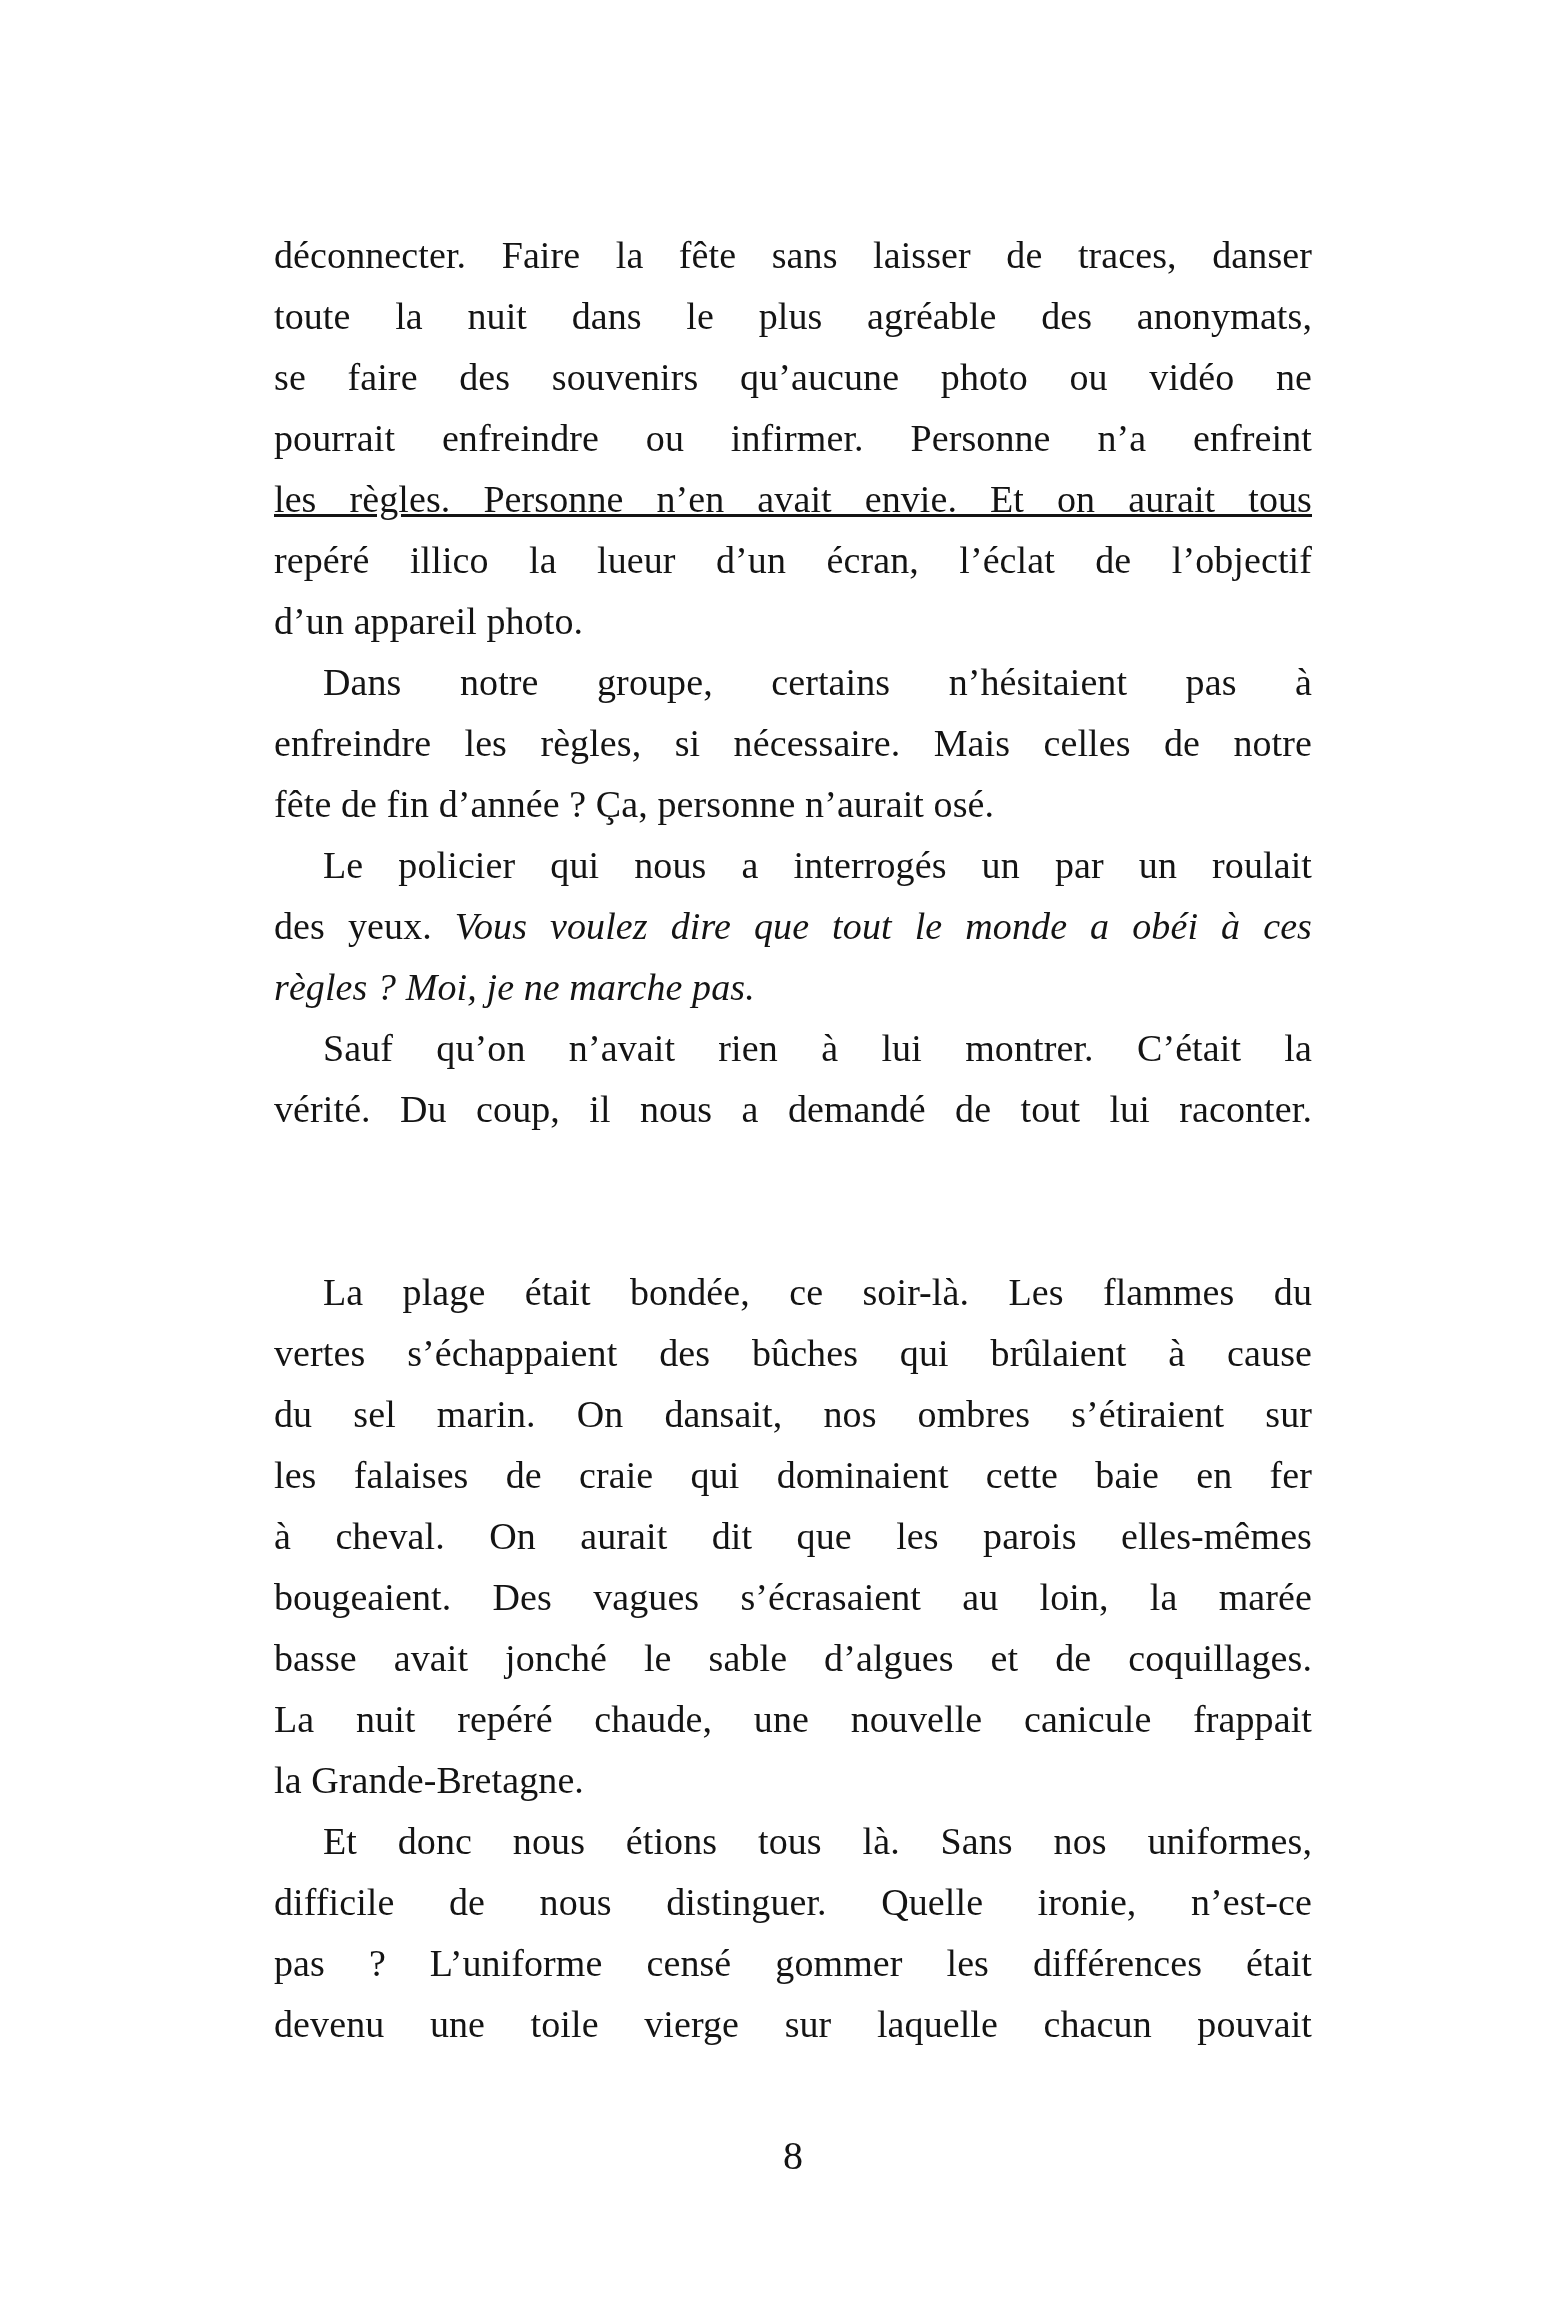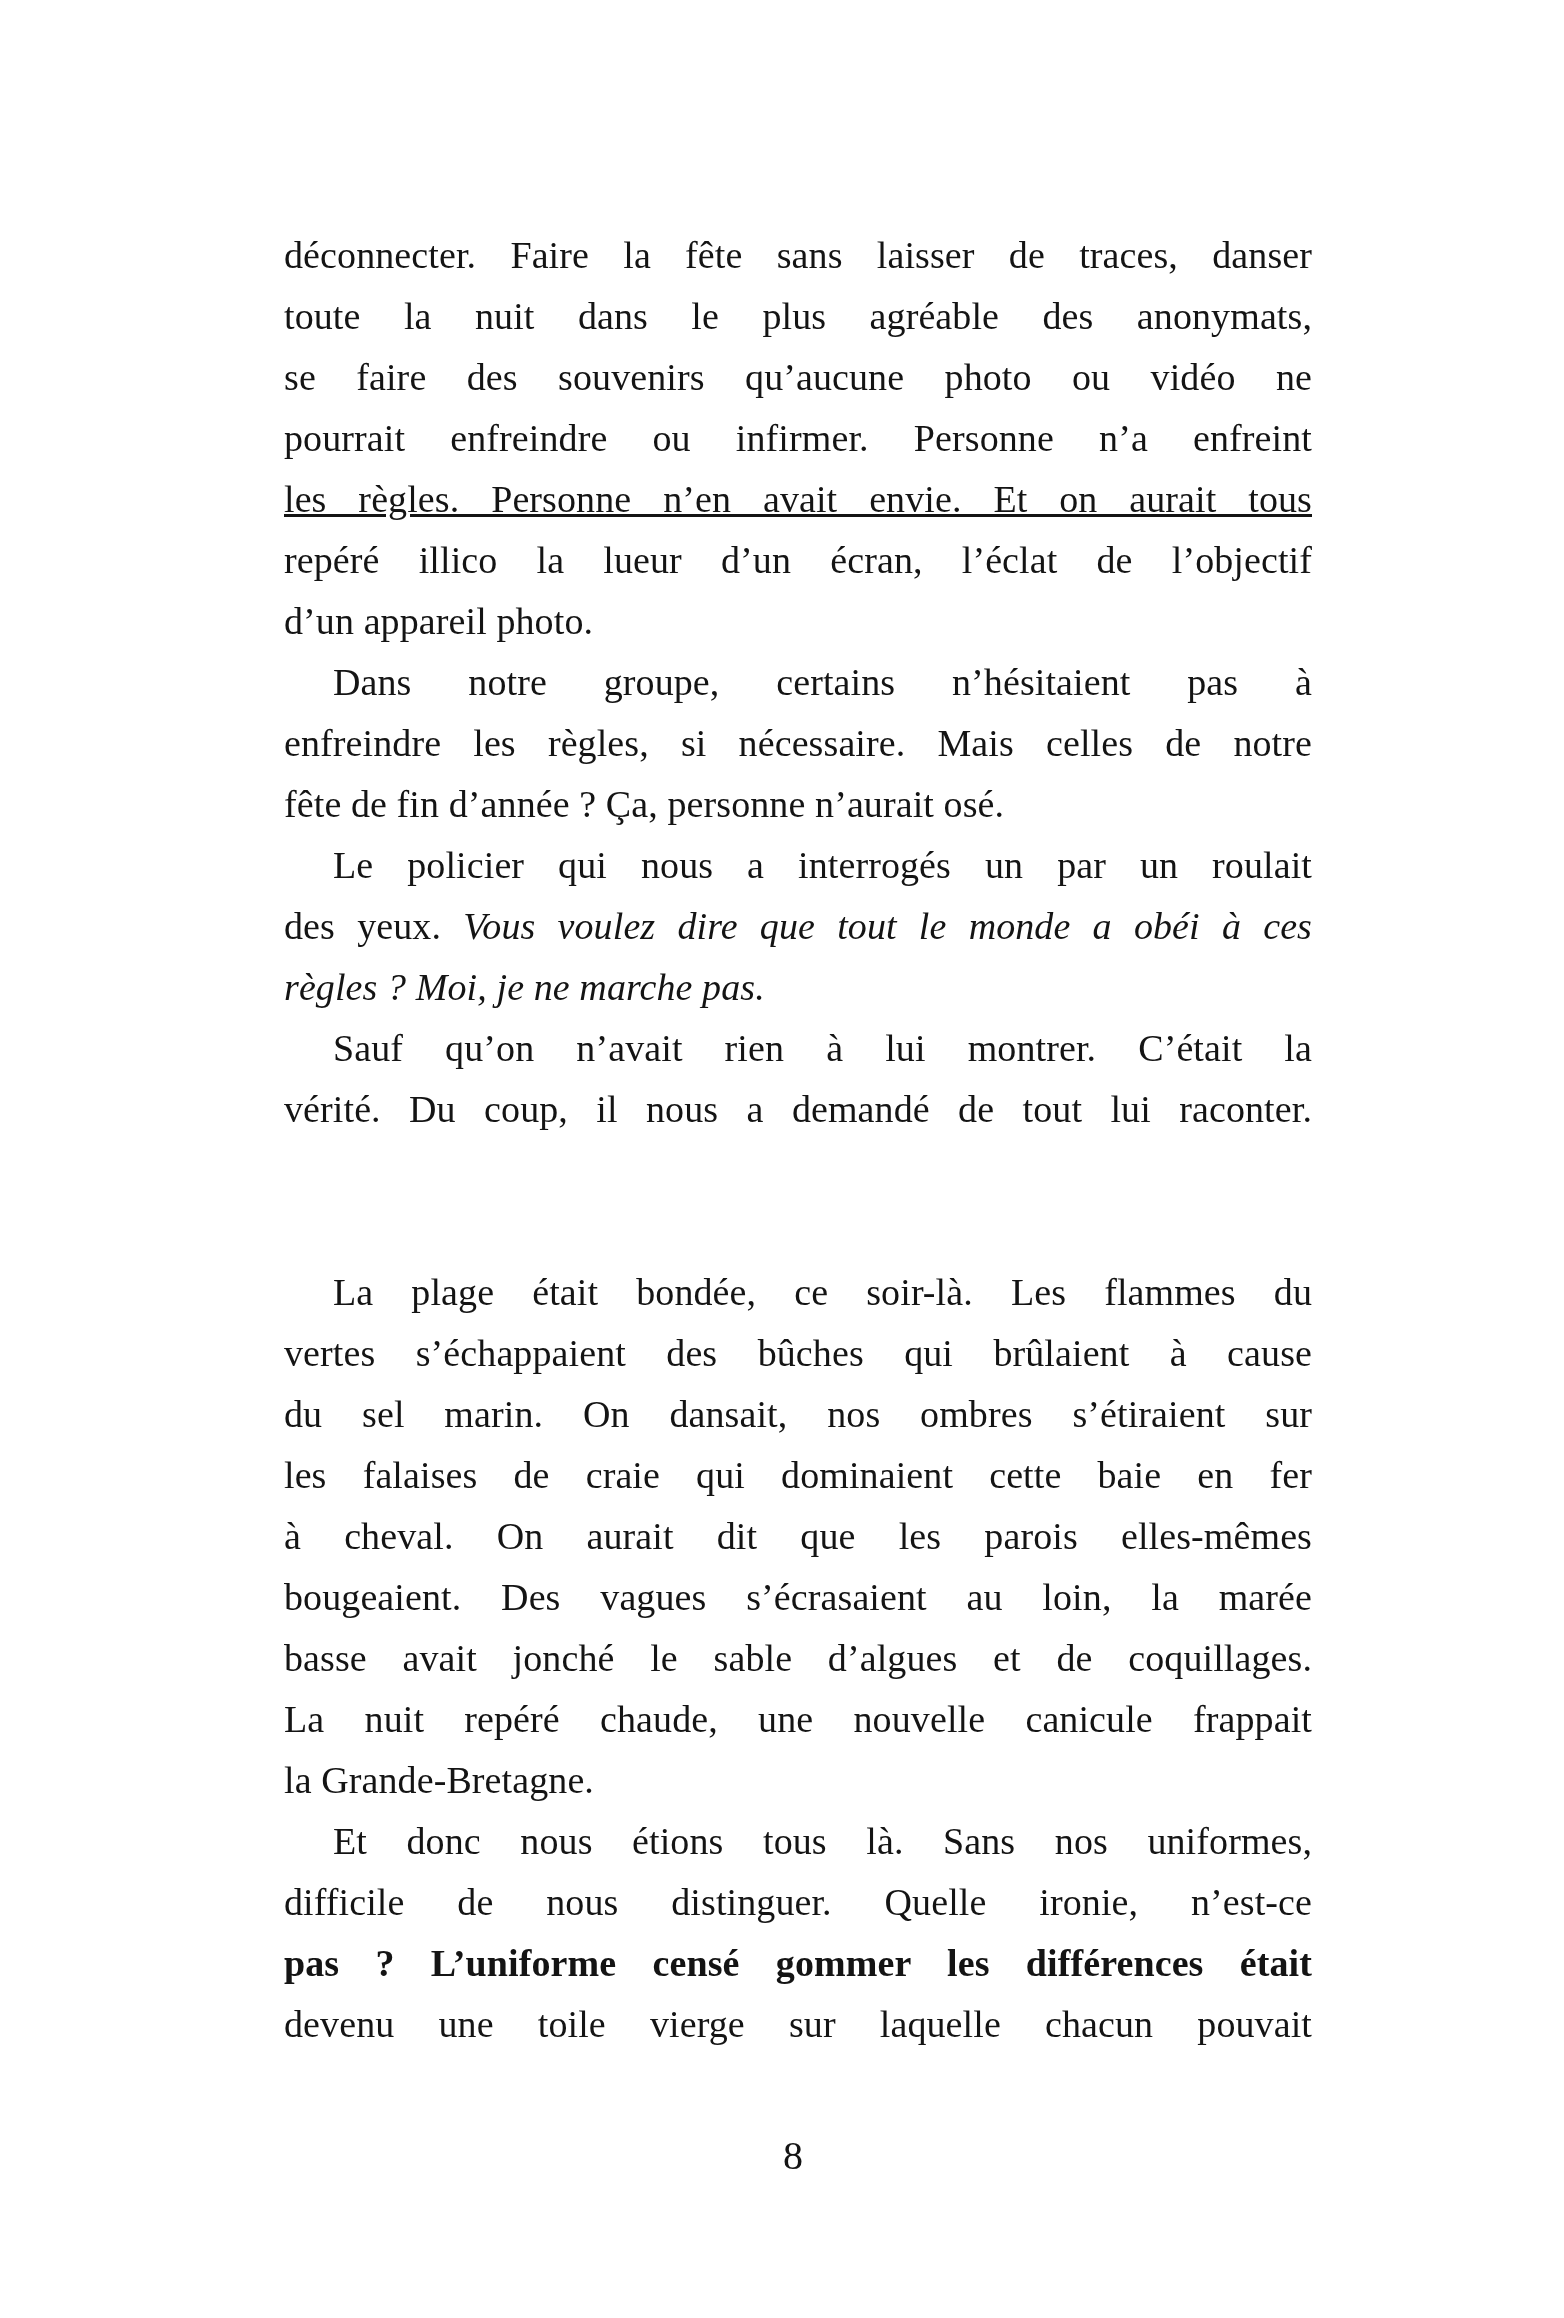--- a/index.html
+++ b/index.html
@@ -19,21 +19,21 @@
     position: absolute;
     left: 274px;
     top: 225px;
     width: 1038px;
     font-size: 38px;
     line-height: 61px;
     letter-spacing: 0.1px;
   }
   .para { margin: 0; }
   .para.gap { margin-top: 122px; }
-  .line { text-align: left; white-space: normal; margin-left: 10px; }
+  .line { text-align: left; white-space: normal; }
   .line.j { text-align: justify; text-align-last: justify; }
   .line.ind { text-indent: 49px; }
   .it { font-style: italic; }
   .page-number {
     position: absolute;
     top: 2136px;
     left: 274px;
     width: 1038px;
     text-align: center;
     font-size: 40px;
@@ -80,20 +80,20 @@
     <span class="line j" style="display: block;">à cheval. On aurait dit que les parois elles-mêmes</span>
     <span class="line j" style="display: block;">bougeaient. Des vagues s’écrasaient au loin, la marée</span>
     <span class="line j" style="display: block;">basse avait jonché le sable d’algues et de coquillages.</span>
     <span class="line j" style="display: block;">La nuit repéré chaude, une nouvelle canicule frappait</span>
     <span class="line" style="display: block;">la Grande-Bretagne.</span>
   </p>
 
   <p class="para">
     <span class="line j ind" style="display: block;">Et donc nous étions tous là. Sans nos uniformes,</span>
     <span class="line j" style="display: block;">difficile de nous distinguer. Quelle ironie, n’est-ce</span>
-    <span class="line j" style="display: block; font-weight: bold;">pas ? L’uniforme censé gommer les différences était</span>
+    <span class="line j" style="display: block;">pas ? L’uniforme censé gommer les différences était</span>
     <span class="line j" style="display: block;">devenu une toile vierge sur laquelle chacun pouvait</span>
   </p>
 
 </main>
 
 <div class="page-number">8</div>
 
 
 </body></html>

